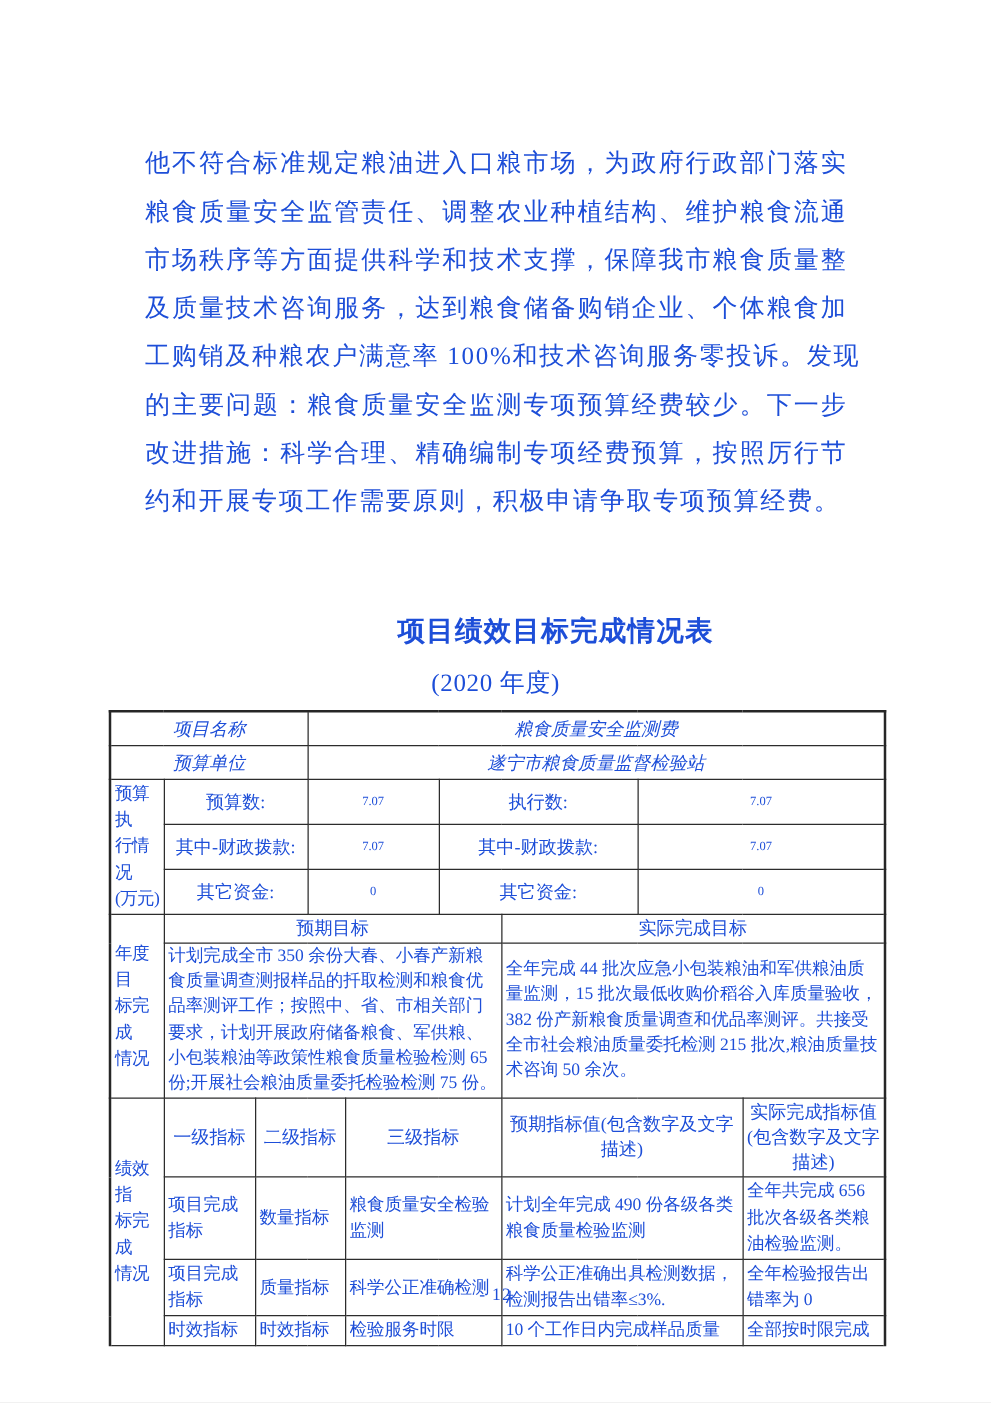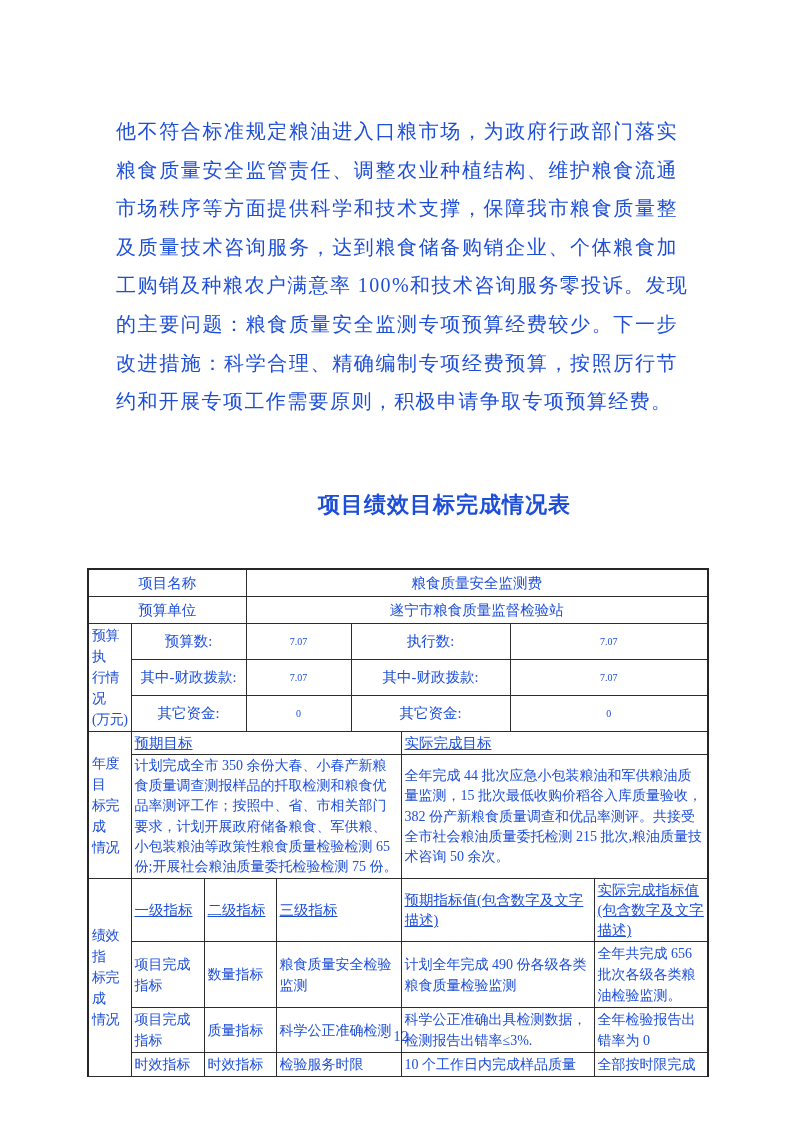--- a/index.html
+++ b/index.html
@@ -37,23 +37,23 @@
     overflow:hidden; word-break:break-all;
   }
   .c-center { text-align:center; }
   .c-group {
     font-size:14px; line-height:21px; text-align:left;
     white-space:pre-line; padding:0 1px; letter-spacing:-0.5px;
   }
   .c-label { text-align:center; }
   .c-value { text-align:center; font-size:10px; font-family:"Liberation Serif","DejaVu Serif",serif; }
   .c-text  { font-size:14px; line-height:20.2px; text-align:left; vertical-align:middle; }
-  .c-head  { text-align:left; line-height:20px;text-decoration:underline; }
+  .c-head  { text-align:center; line-height:20px; }
   .c-ind   { font-size:14px; line-height:21px; text-align:left; }
-  .r-name td, .r-unit td { height:24px; }
+  .r-name td, .r-unit td { height:24px;font-style:italic; }
   .r-budget td  { height:18px; }
   .r-goalhead td{ height:19px; }
   .r-goalbody td{ height:118px; }
   .r-indhead td { height:58px; }
   .r-ind1 td { height:56px; }
   .r-ind2 td { height:42px; }
   .r-clip td { height:21px; border-bottom:1px solid #8f8f8f; }
   .clipbox { height:21px; line-height:21px; overflow:hidden; white-space:nowrap; }
   
   .page-num {
@@ -71,20 +71,21 @@
     <div class="pline">粮食质量安全监管责任、调整农业种植结构、维护粮食流通</div>
     <div class="pline">市场秩序等方面提供科学和技术支撑，保障我市粮食质量整</div>
     <div class="pline">及质量技术咨询服务，达到粮食储备购销企业、个体粮食加</div>
     <div class="pline">工购销及种粮农户满意率 100%和技术咨询服务零投诉。发现</div>
     <div class="pline">的主要问题：粮食质量安全监测专项预算经费较少。下一步</div>
     <div class="pline">改进措施：科学合理、精确编制专项经费预算，按照厉行节</div>
     <div class="pline last">约和开展专项工作需要原则，积极申请争取专项预算经费。</div>
   </div>
 
   <div class="tbl-title">项目绩效目标完成情况表</div>
+  <div class="tbl-subtitle">(2020 年度)</div>
 
   <table class="report">
     <colgroup>
       <col style="width:43px">
         <col style="width:73px">
         <col style="width:42px">
       <col style="width:30px">
         <col style="width:75px">
         <col style="width:50px">
       <col style="width:109px">

